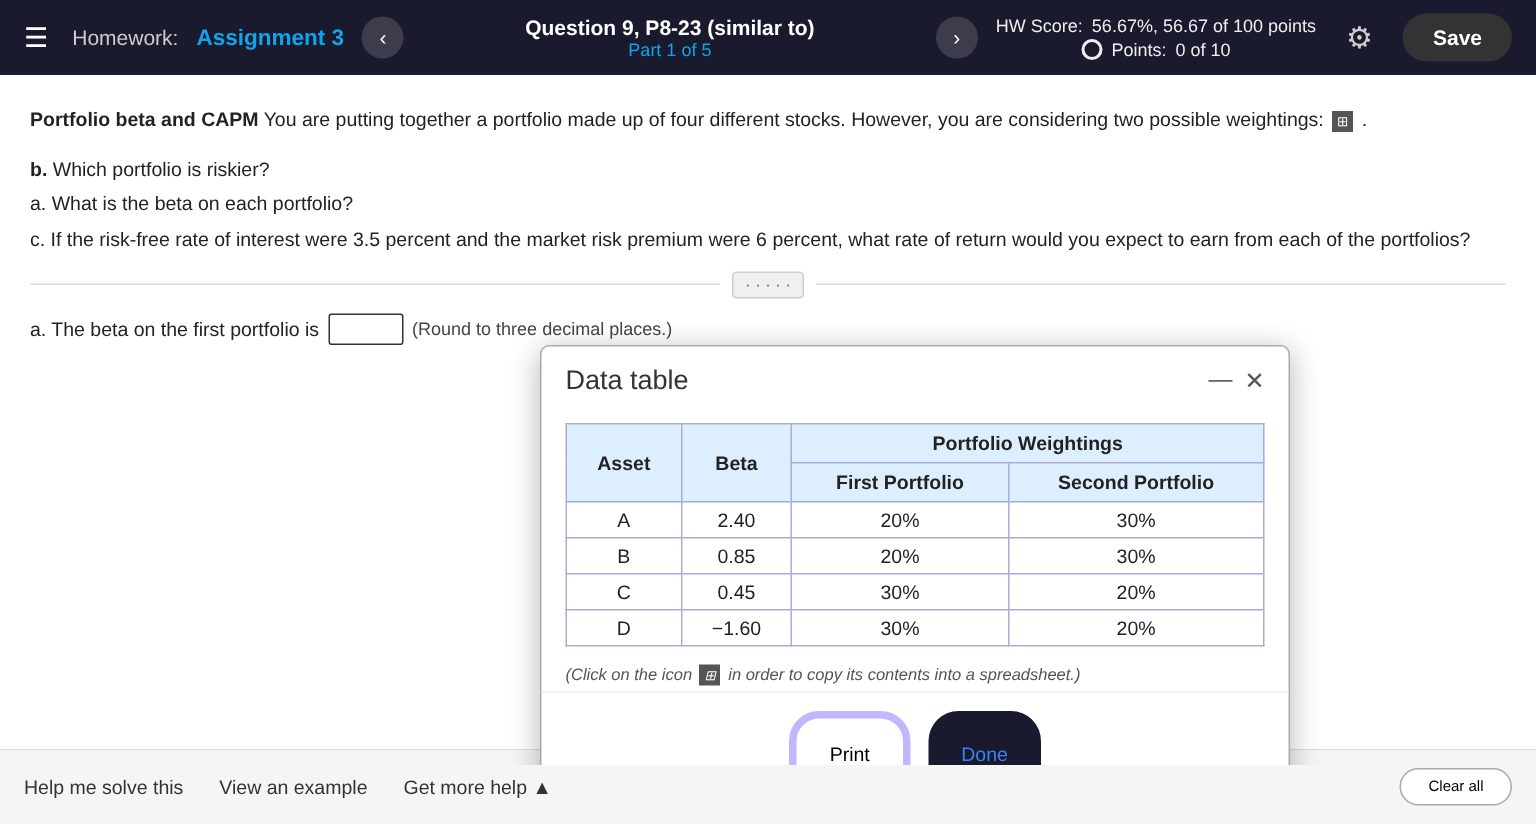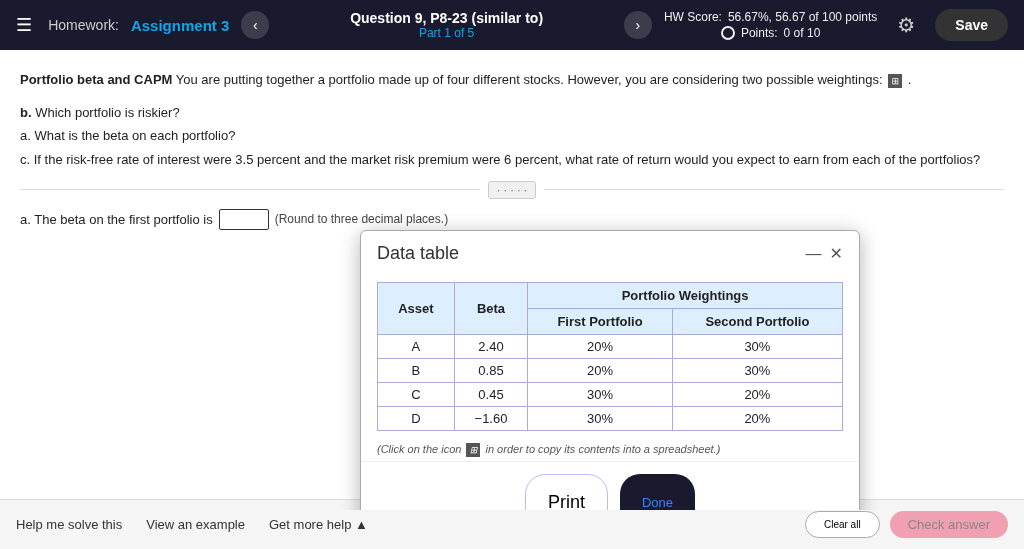--- a/index.html
+++ b/index.html
@@ -132,24 +132,24 @@
 
     .modal-footer {
       display: flex;
       justify-content: center;
       gap: 12px;
       padding: 12px 16px;
       border-top: 1px solid #eee;
     }
     .btn-print {
       background: white;
-      border: 1px solid #c4b5fd;
+      border: 5px solid #c4b5fd;
       border-radius: 20px;
       padding: 7px 22px;
-      font-size: 18px;
+      font-size: 13px;
       cursor: pointer;
     }
     .btn-done {
       background: #1a1a2e;
       color: #3b82f6;
       border: none;
       border-radius: 20px;
       padding: 21px 22px;
       font-size: 13px;
       cursor: pointer;
@@ -328,15 +328,14 @@
   </div>
 
 </div>
 
 <div class="bottom-bar">
   <button class="bottom-help-link">Help me solve this</button>
   <button class="bottom-help-link">View an example</button>
   <button class="bottom-help-link">Get more help ▲</button>
   <div class="bottom-right">
     <button class="btn-clear-all">Clear all</button>
-    <button class="btn-check-answer">Check answer</button>
   </div>
 </div>
 
 </body></html>

